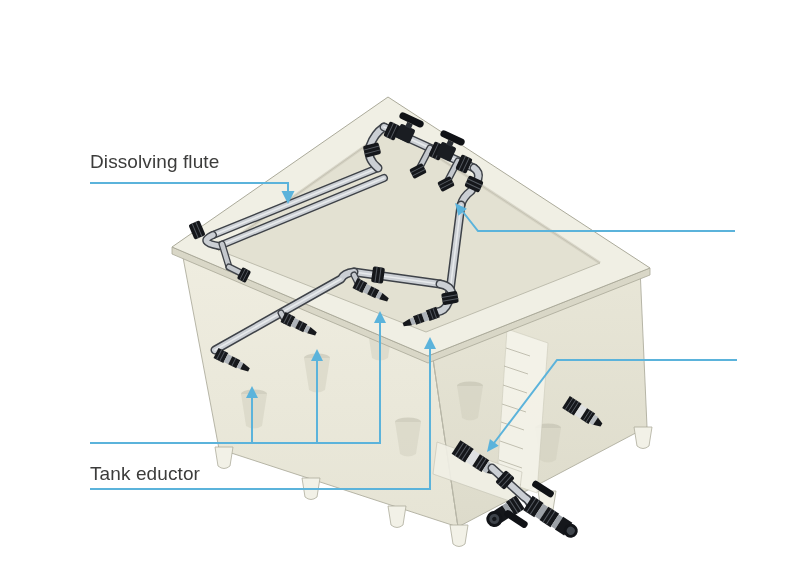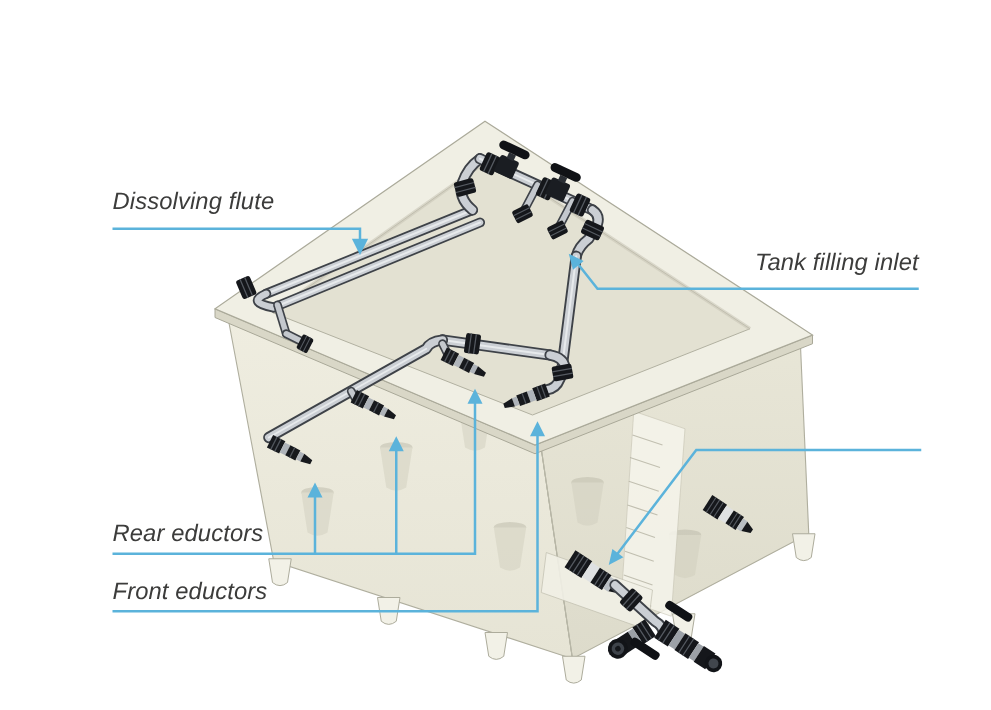--- a/index.html
+++ b/index.html
@@ -1,17 +1,17 @@
 <!DOCTYPE html>
 <html><head>
 <meta charset="utf-8">
 <style>
   html,body{margin:0;padding:0;background:#fff;}
   .stage{position:relative;width:793px;height:568px;background:#ffffff;overflow:hidden;
-         font-family:"Liberation Sans",sans-serif;font-style:italic;}
+         font-family:"Liberation Sans",sans-serif;}
   .stage svg{position:absolute;left:0;top:0;}
   .lbl{position:absolute;font-size:19px;color:#3c3c3b;white-space:nowrap;letter-spacing:.1px;}
   .lbl.r{text-align:right;}
   
   .po{fill:none;stroke:#3e4248;stroke-width:9;stroke-linecap:round;stroke-linejoin:round;}
   .pi{fill:none;stroke:#cbcfd4;stroke-width:6;stroke-linecap:round;stroke-linejoin:round;}
   .ps{fill:none;stroke:#eceef0;stroke-width:1.6;stroke-linecap:round;stroke-linejoin:round;opacity:.85;}
   .qo{fill:none;stroke:#3e4248;stroke-width:8;stroke-linecap:round;stroke-linejoin:round;}
   .qi{fill:none;stroke:#cbcfd4;stroke-width:5.2;stroke-linecap:round;stroke-linejoin:round;}
   .to{fill:none;stroke:#3e4248;stroke-width:7;stroke-linecap:round;stroke-linejoin:round;}
@@ -247,20 +247,18 @@
     </g>
     <g>
       <path class="callout" d="M90,489 L430,489 L430,348"></path>
       <polygon class="ah" points="430,337 424,349 436,349"></polygon>
     </g>
   </g>
 </svg>
 
 <div class="lbl" style="left:90px;top:151px">Dissolving flute</div>
 
-<div class="lbl" style="right:58px;top:200px">Tank filling inlet</div>
-
-
-<div class="lbl" style="left:90px;top:417px">Rear eductors</div>
-
-<div class="lbl" style="left:90px;top:463px">Front eductors</div>
+
+
+
+<div class="lbl" style="left:90px;top:463px">Tank eductor</div>
 
 </div>
 
 </body></html>

